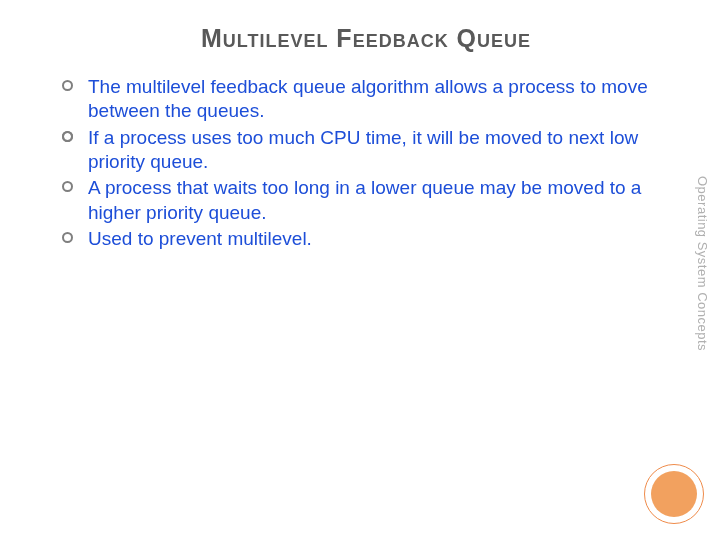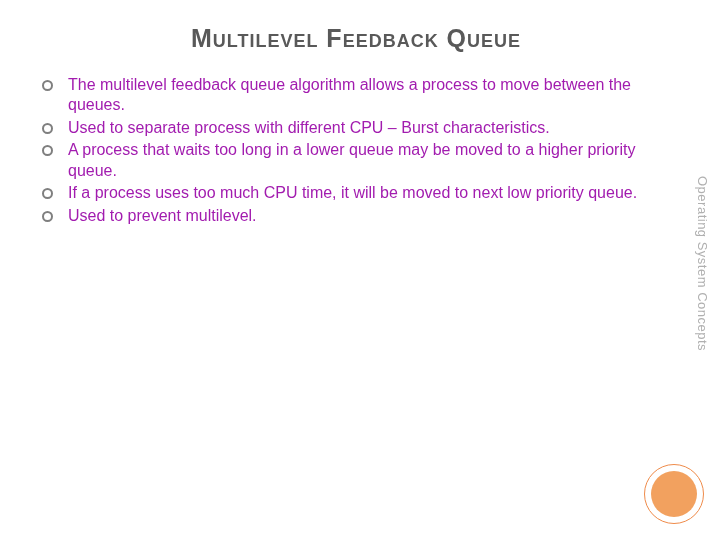--- a/index.html
+++ b/index.html
@@ -8,21 +8,21 @@
     height: 540px;
     background: #ffffff;
     font-family: Arial, Helvetica, sans-serif;
     position: relative;
     overflow: hidden;
   }
   .slide {
     width: 100%;
     height: 100%;
     position: relative;
-    padding: 20px 40px 40px 32px;
+    padding: 20px 40px 40px 52px;
     border-radius: 27px;
   }
   .title {
     text-align: center;
     font-size: 25px;
     font-variant: small-caps;
     letter-spacing: 1px;
     color: #595959;
     margin-bottom: 22px;
     margin-top: 4px;
@@ -30,23 +30,23 @@
   .content {
     padding-left: 10px;
     padding-right: 20px;
   }
   .bullet-list {
     list-style: none;
   }
   .bullet-item {
     position: relative;
     padding-left: 26px;
-    font-size: 16px;
+    font-size: 19px;
     line-height: 1.28;
-    color: #a21caf;
+    color: #1d4ed8;
     margin-bottom: 2px;
   }
   .bullet-marker {
     position: absolute;
     left: 0;
     top: 5px;
     width: 11px;
     height: 11px;
     border: 2.5px solid #7f7f7f;
     border-radius: 50%;
@@ -95,29 +95,28 @@
   <h1 class="title">Multilevel  Feedback Queue</h1>
 
   <div class="content">
     <ul class="bullet-list">
       <li class="bullet-item">
         <span class="bullet-marker"></span>
         <span>The multilevel feedback queue algorithm allows a process to move between the queues.</span>
       </li>
       <li class="bullet-item">
         <span class="bullet-marker"></span>
-        <span>Used to separate process with different CPU – Burst characteristics.</span>
+      </li>
+      <li class="bullet-item">
+        <span class="bullet-marker"></span>
+        <span>If a process uses too much CPU time, it will be moved to next low priority queue.</span>
       </li>
       <li class="bullet-item">
         <span class="bullet-marker"></span>
         <span>A process that waits too long in a lower queue may be moved to a higher priority queue.</span>
-      </li>
-      <li class="bullet-item">
-        <span class="bullet-marker"></span>
-        <span>If a process uses too much CPU time, it will be moved to next low priority queue.</span>
       </li>
       <li class="bullet-item">
         <span class="bullet-marker"></span>
         <span>Used to prevent multilevel.</span>
       </li>
     </ul>
   </div>
 
   <div class="side-label">Operating System Concepts</div>
 

